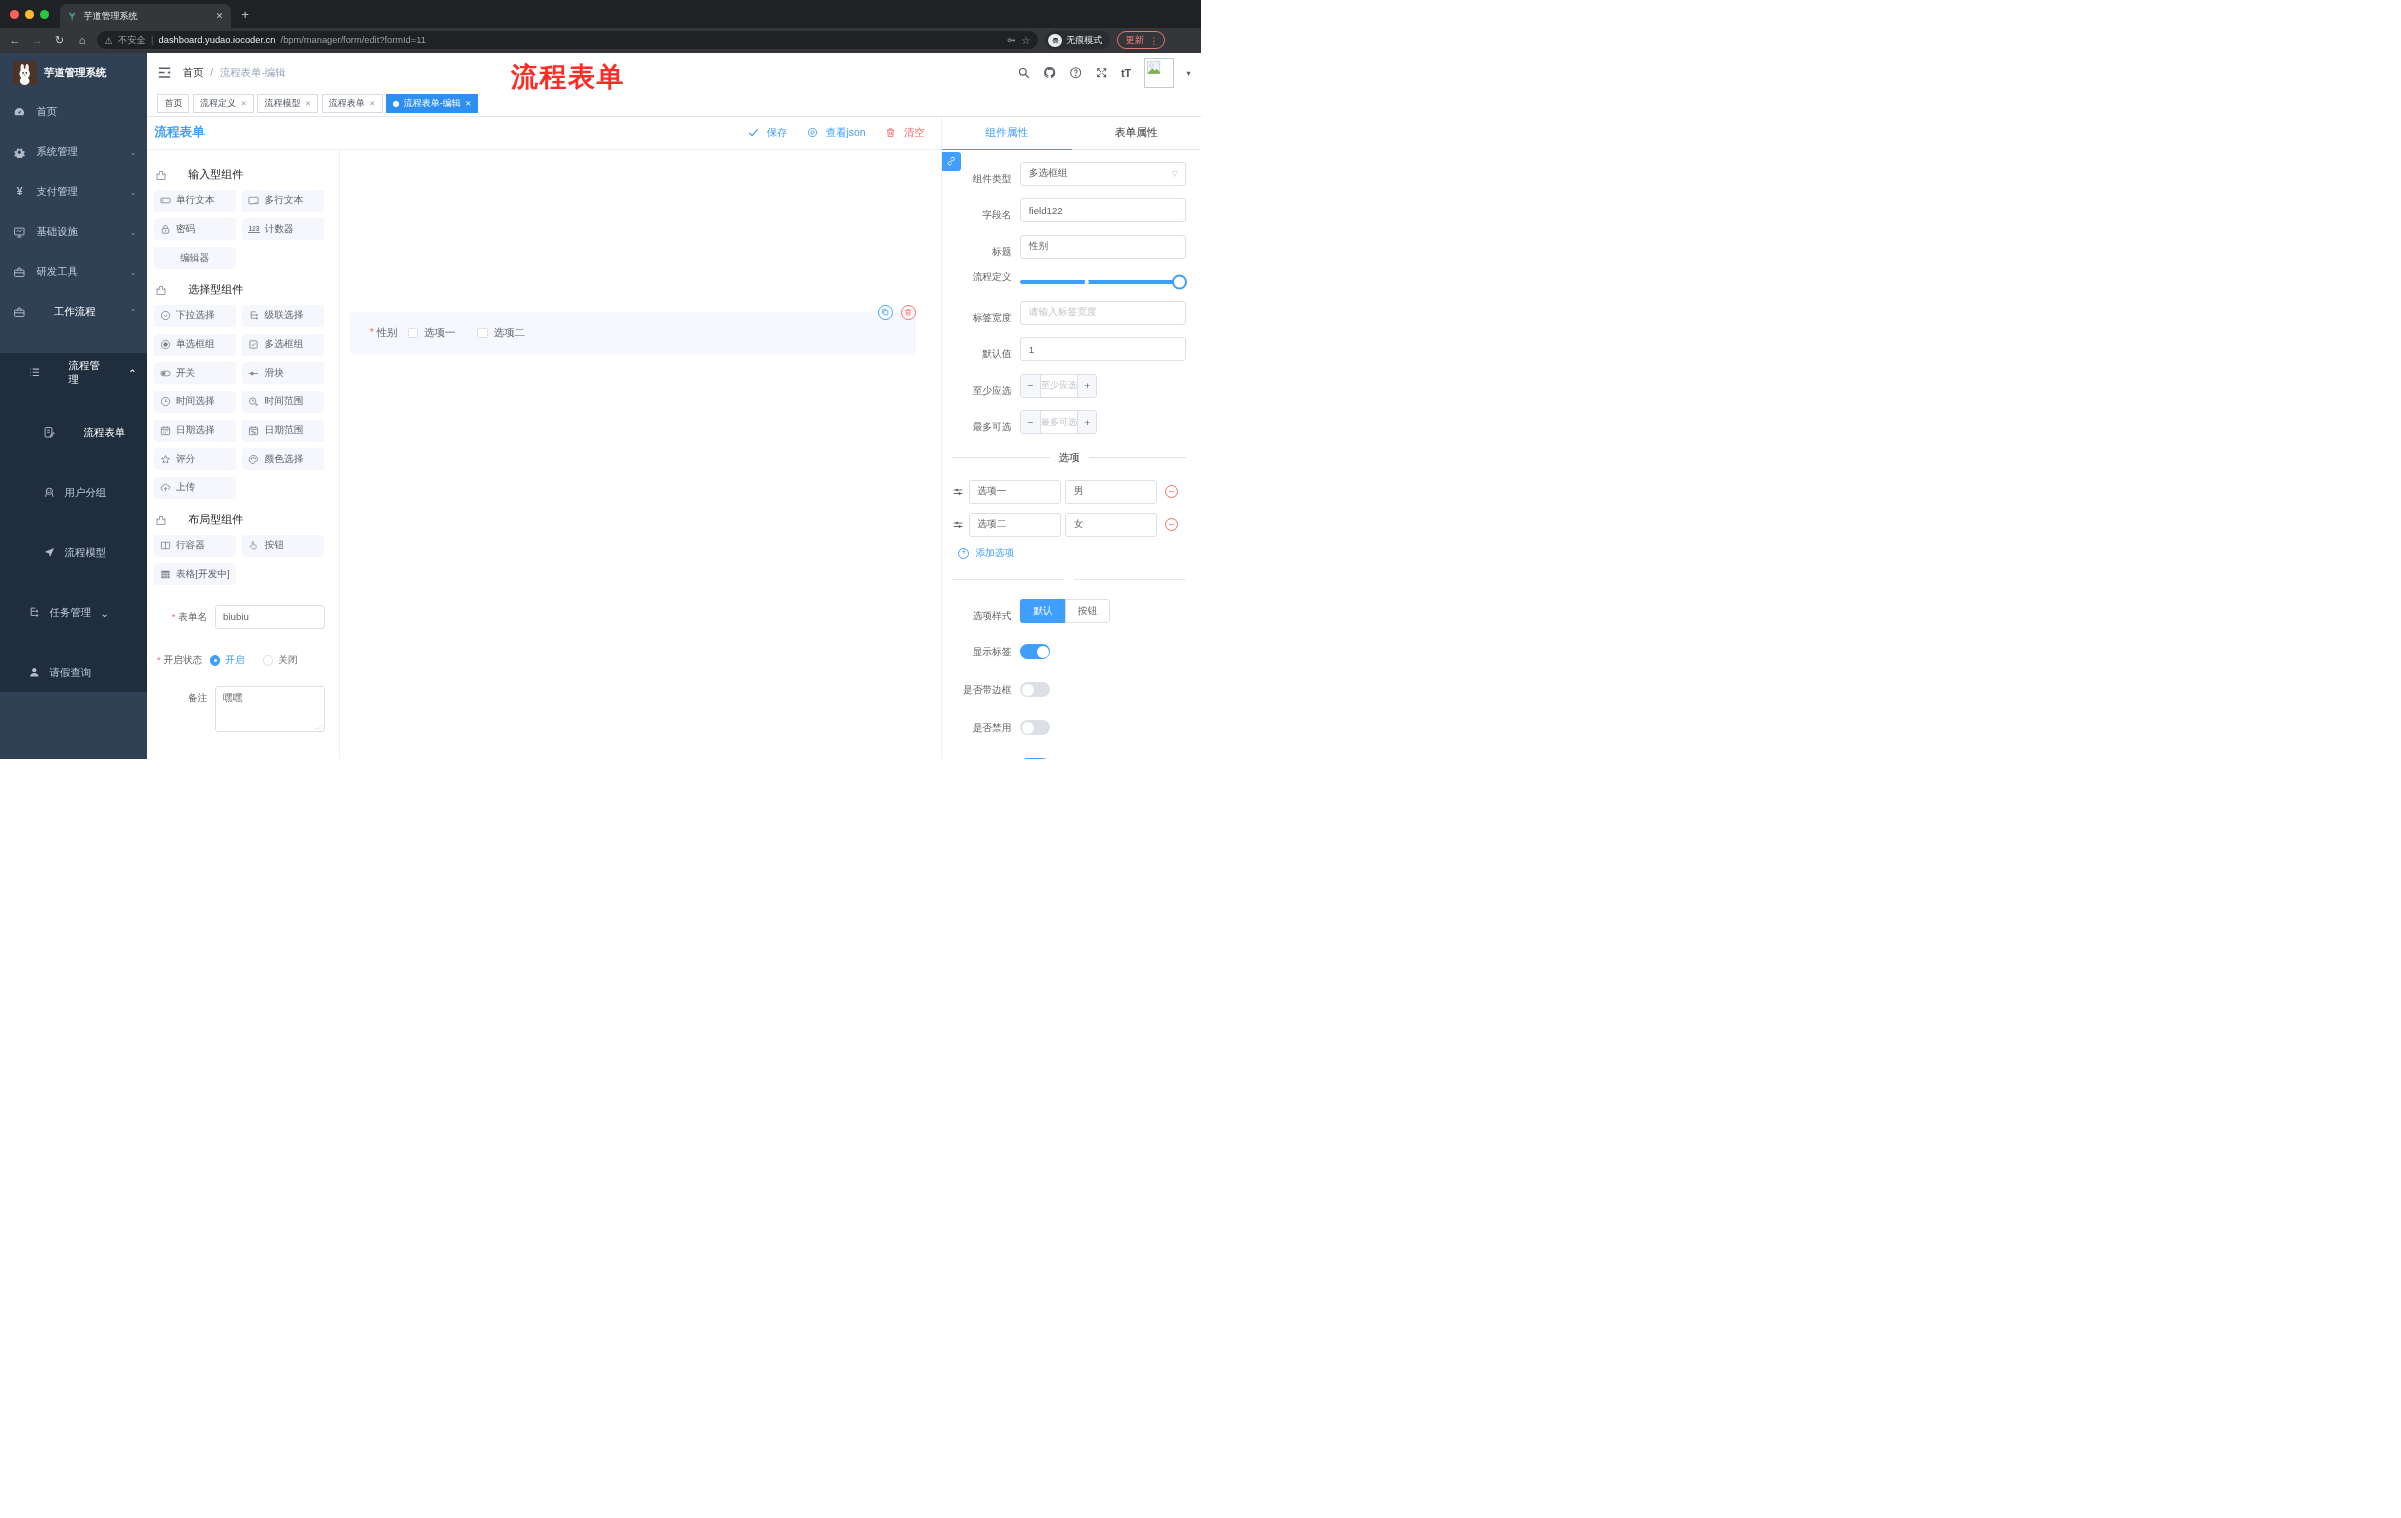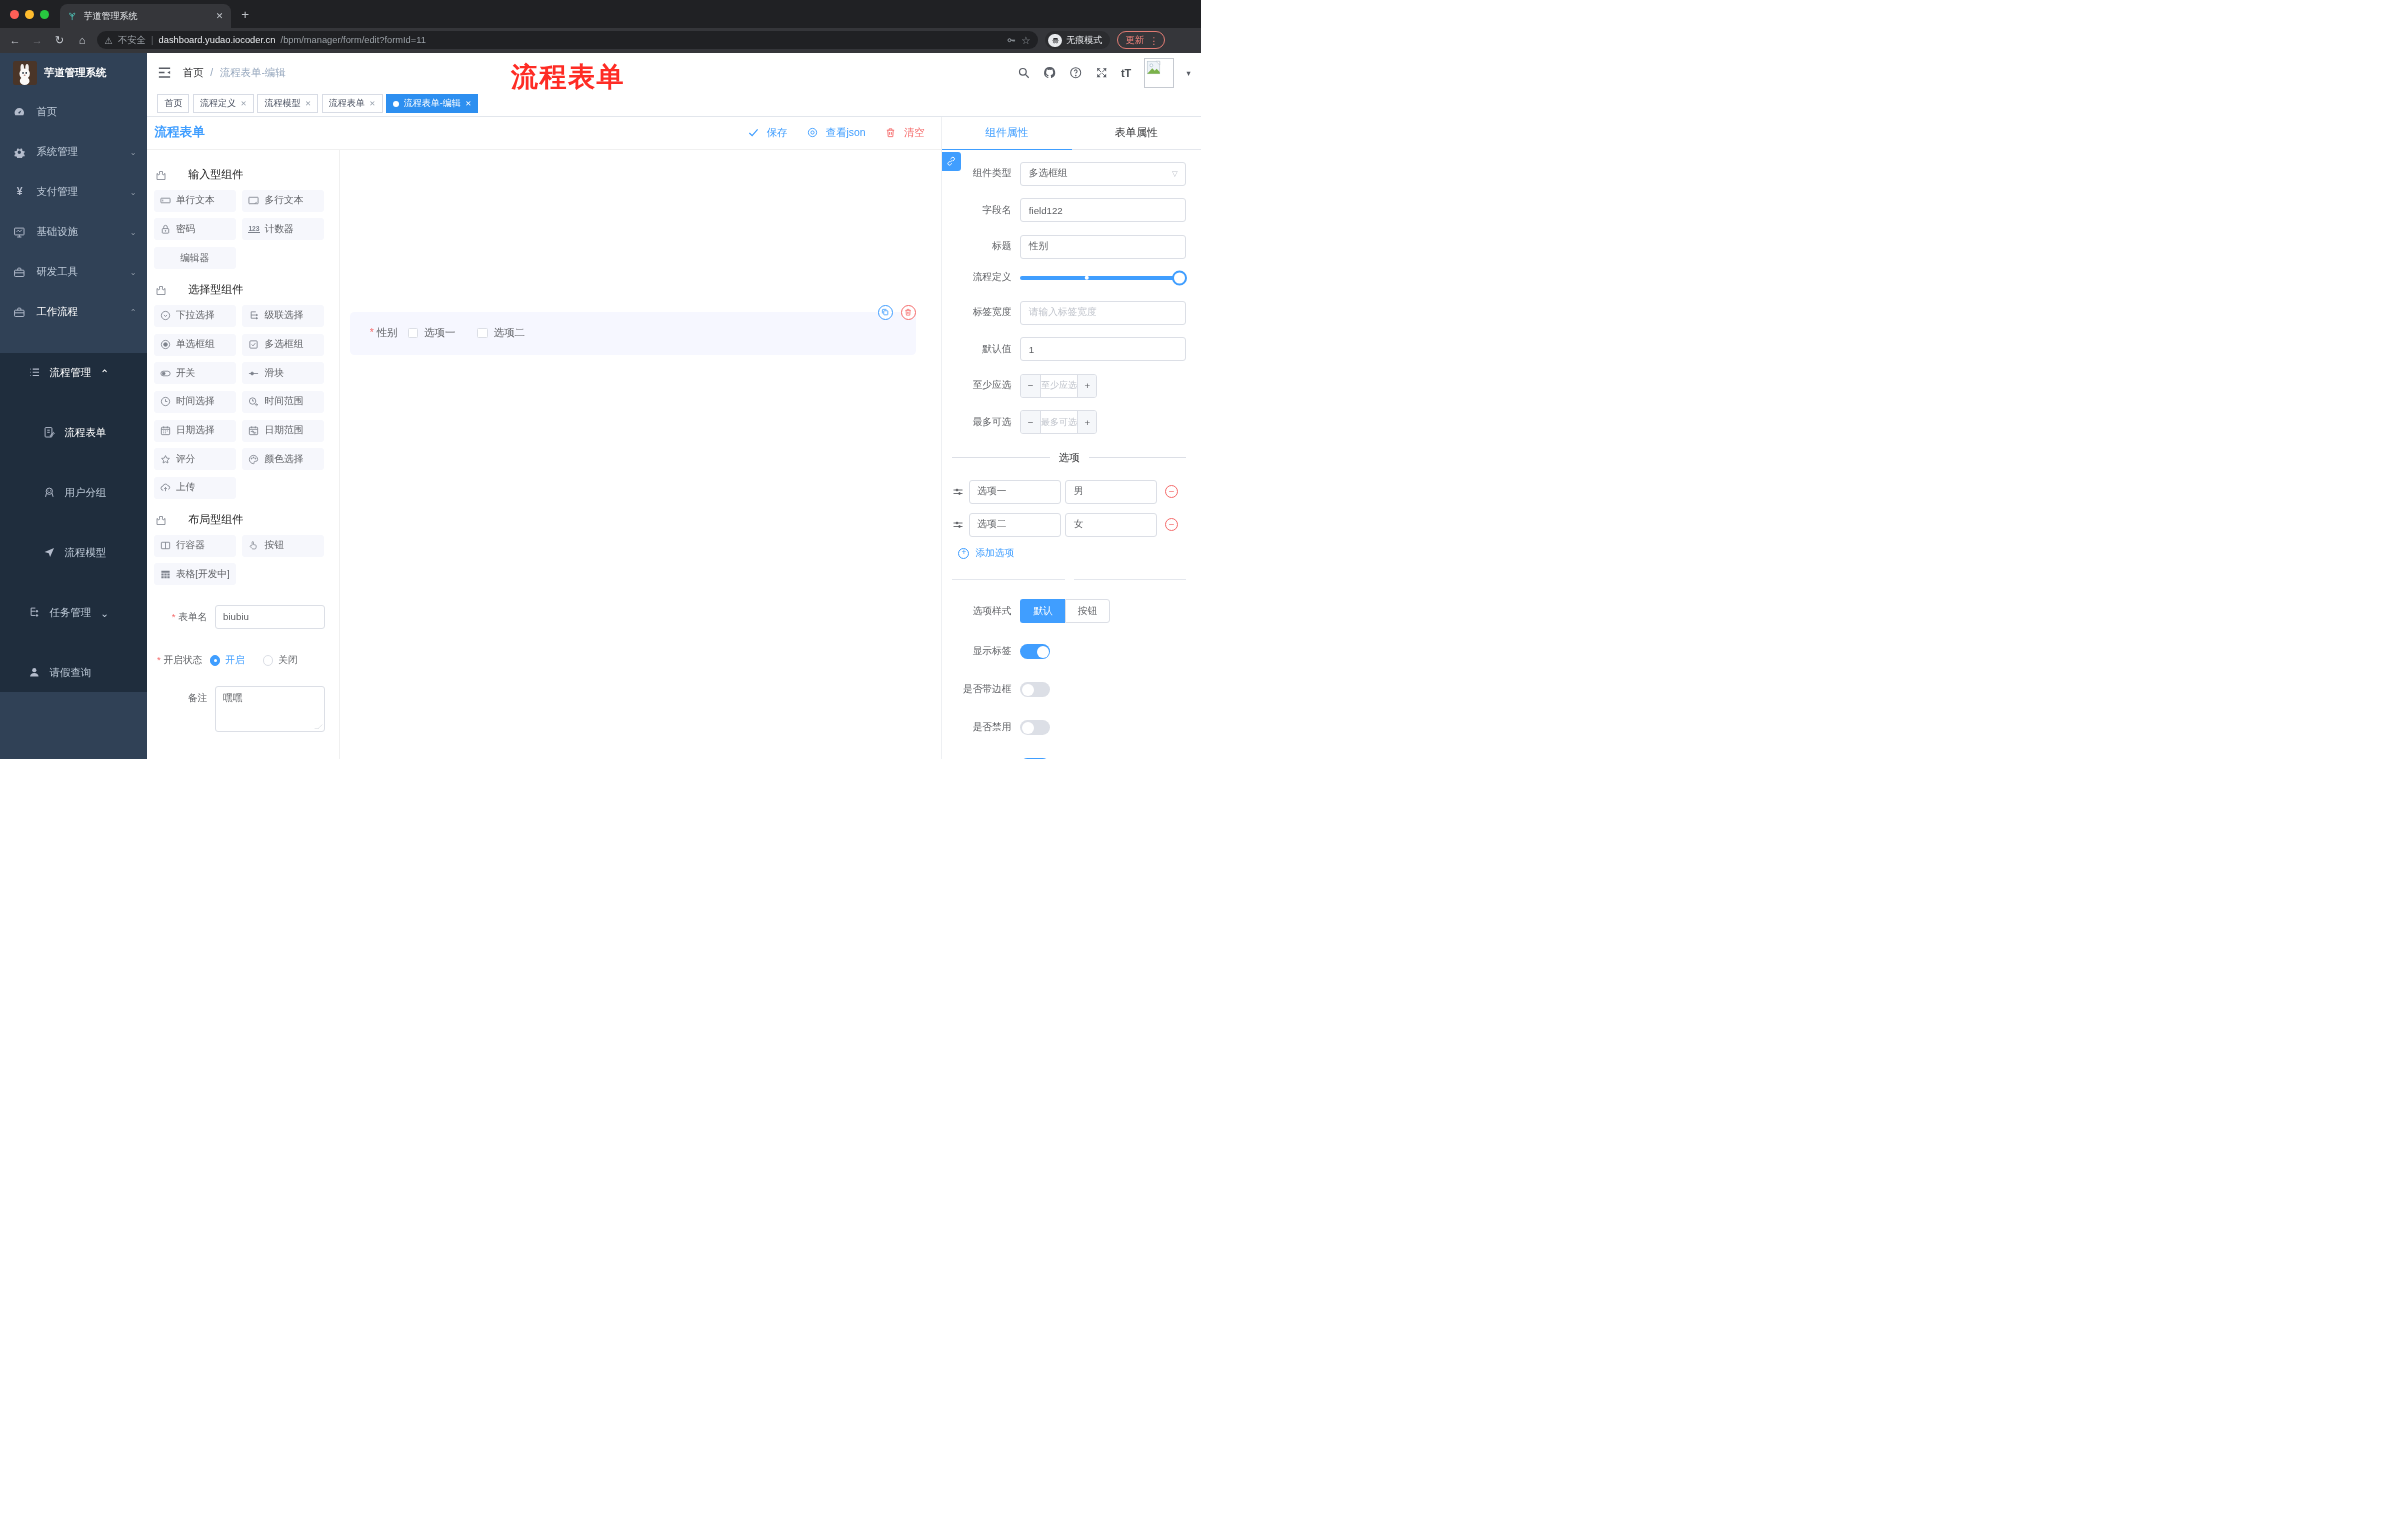--- a/index.html
+++ b/index.html
@@ -42,21 +42,21 @@
   .logo-img { width:24px; height:24px; border-radius:2.2px; background:#4a3528; display:flex;
     align-items:flex-end; justify-content:center; overflow:hidden; }
   .logo-title { color:#fff; font-weight:bold; font-size:10.4px; }
   .menu-item { height:40px; display:flex; align-items:center; padding:0 10.4px 0 13.4px; gap:10.4px; cursor:pointer; }
   .menu-item .mi-label { flex:1; }
   .menu-item .chev { color:#8d98a6; font-size:8.2px; }
   .mi-ico { width:12.6px; height:12.6px; color:#b4bccc; flex:0 0 auto; }
   .submenu-block { background:#1f2d3d; }
   .sub-item { height:39px; display:flex; align-items:center; gap:9px; padding:0 10.4px 0 28px; cursor:pointer;margin-top:21px; }
   .sub-item.deep { padding-left:43px; }
-  .active-white { color:#fff; }
+  .active-white { color:#fff;gap:28px; }
 
   .main { flex:1; display:flex; flex-direction:column; min-width:0; }
 
   
   .navbar { height:39px; background:#fff; display:flex; align-items:center; padding:0 10.4px; position:relative; }
   .hamburger { width:15px; height:15px; color:#5a5e66; margin-right:10.4px; }
   .crumb { font-size:10.4px; display:flex; gap:6.7px; align-items:center; }
   .crumb-home { color:#303133; }
   .crumb-sep { color:#97a8be; }
   .crumb-cur { color:#97a8be; }
@@ -144,21 +144,21 @@
   .inspector { width:259px; flex:0 0 auto; position:relative; display:flex; flex-direction:column; background:#fff; }
   .insp-tabs { height:33px; display:flex; border-bottom:1.5px solid #e4e7ed; }
   .insp-tab { flex:1; display:flex; align-items:center; justify-content:center; font-size:10.8px;
     color:#303133; cursor:pointer; position:relative; }
   .insp-tab.active { color:#409eff; }
   .insp-tab.active::after { content:""; position:absolute; left:0; right:0; bottom:-1.5px; height:1.5px; background:#409eff; }
   .link-badge { position:absolute; left:0; top:35px; width:19.3px; height:19.3px; background:#409eff;
     border-radius:0 3px 3px 0; color:#fff; display:flex; align-items:center; justify-content:center; z-index:3; }
   .lb-ico { width:10.4px; height:10.4px; }
   .insp-body { flex:1; padding:12px 15px 0 10.4px; overflow:hidden; font-size:9.7px; color:#606266; }
-  .i-row { display:flex; align-items:center; margin-bottom:12.6px; }
+  .i-row { display:flex; align-items:flex-end; margin-bottom:12.6px; }
   .i-label { width:68px; text-align:right; padding-right:9px; white-space:nowrap; flex:0 0 auto; }
   .i-ctrl { flex:1; min-width:0; }
   .selectbox { height:24px; border:0.7px solid #dcdfe6; border-radius:3px; display:flex; align-items:center;
     padding:0 7.4px; background:#fff; }
   .selectbox .sv { flex:1; }
   .sel-arrow { color:#c0c4cc; font-size:7.4px; }
   .slider { position:relative; height:4.5px; background:#409eff; border-radius:2.2px; margin-right:7.4px; }
   .slider-stop { position:absolute; left:42%; top:50%; width:4.5px; height:4.5px; border-radius:50%;
     background:#fff; transform:translate(-50%,-50%); }
   .slider-handle { position:absolute; right:-8.2px; top:50%; width:15px; height:15px; border-radius:50%;

